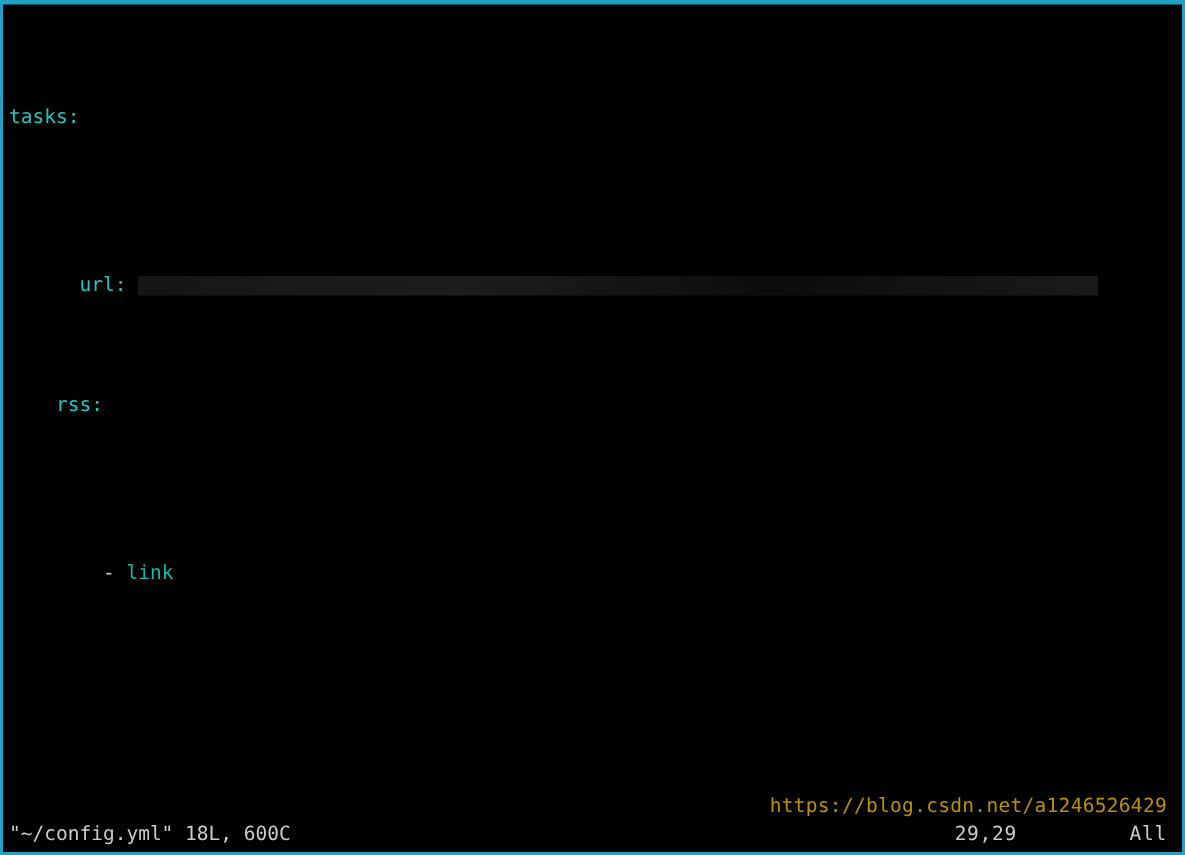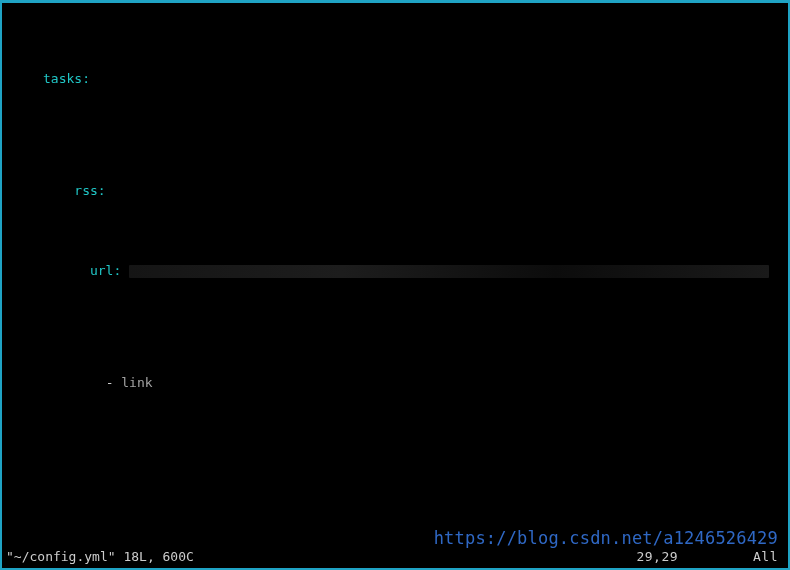--- a/index.html
+++ b/index.html
@@ -21,59 +21,59 @@
   }
   .editor {
     position: absolute;
     left: 4px;
     top: 4px;
     right: 4px;
     bottom: 20px;
     white-space: pre;
     overflow: hidden;
   }
-  .line { height: 16px; margin-left: 37px; }
+  .line { height: 16px; }
   .key   { color: #20c6c6; }   
   .colon { color: #20c6c6; }
   .dash  { color: #ccc; }
-  .str   { color: #a3a3a3; }   
+  .str   { color: #14b8a6; }   
   .redact-dark {
     display:inline-block; height:13px; vertical-align:middle;
     background: linear-gradient(90deg,#151515,#1d1d1d,#0c0c0c,#1a1a1a);
     border-radius:1px;
   }
   .statusbar {
     position:absolute; left:4px; right:4px; bottom:3px; height:16px;
     color:#ccc;
   }
   .status-left { position:absolute; left:0; }
   .status-right { position:absolute; right:6px; letter-spacing:0.5px; }
   .watermark {
     position:absolute; right:10px; bottom:22px;
-    color:#3b82f6; font-size:17px; letter-spacing:0.2px;
+    color:#eab308; font-size:13px; letter-spacing:0.2px;
     opacity:0.8;
   }
 </style>
 </head>
 <body>
 
 <div class="frame">
 
   <div class="editor">
 
     
     <div class="line"><span class="key">tasks</span><span class="colon">:</span></div>
 
     
 
     
-    <div class="line"><span class="str">    </span><span class="key">rss</span><span class="colon">:</span></div>
+    <div class="line"><span class="str">      </span><span class="key">url</span><span class="colon">:</span><span class="str"> </span><span class="redact-dark" style="width:640px"></span></div>
 
     
-    <div class="line"><span class="str">      </span><span class="key">url</span><span class="colon">:</span><span class="str"> </span><span class="redact-dark" style="width:640px"></span></div>
+    <div class="line"><span class="str">    </span><span class="key">rss</span><span class="colon">:</span></div>
 
     
 
     
     <div class="line"><span class="str">        </span><span class="dash">- </span><span class="str">link</span></div>
 
     
     
 
     

